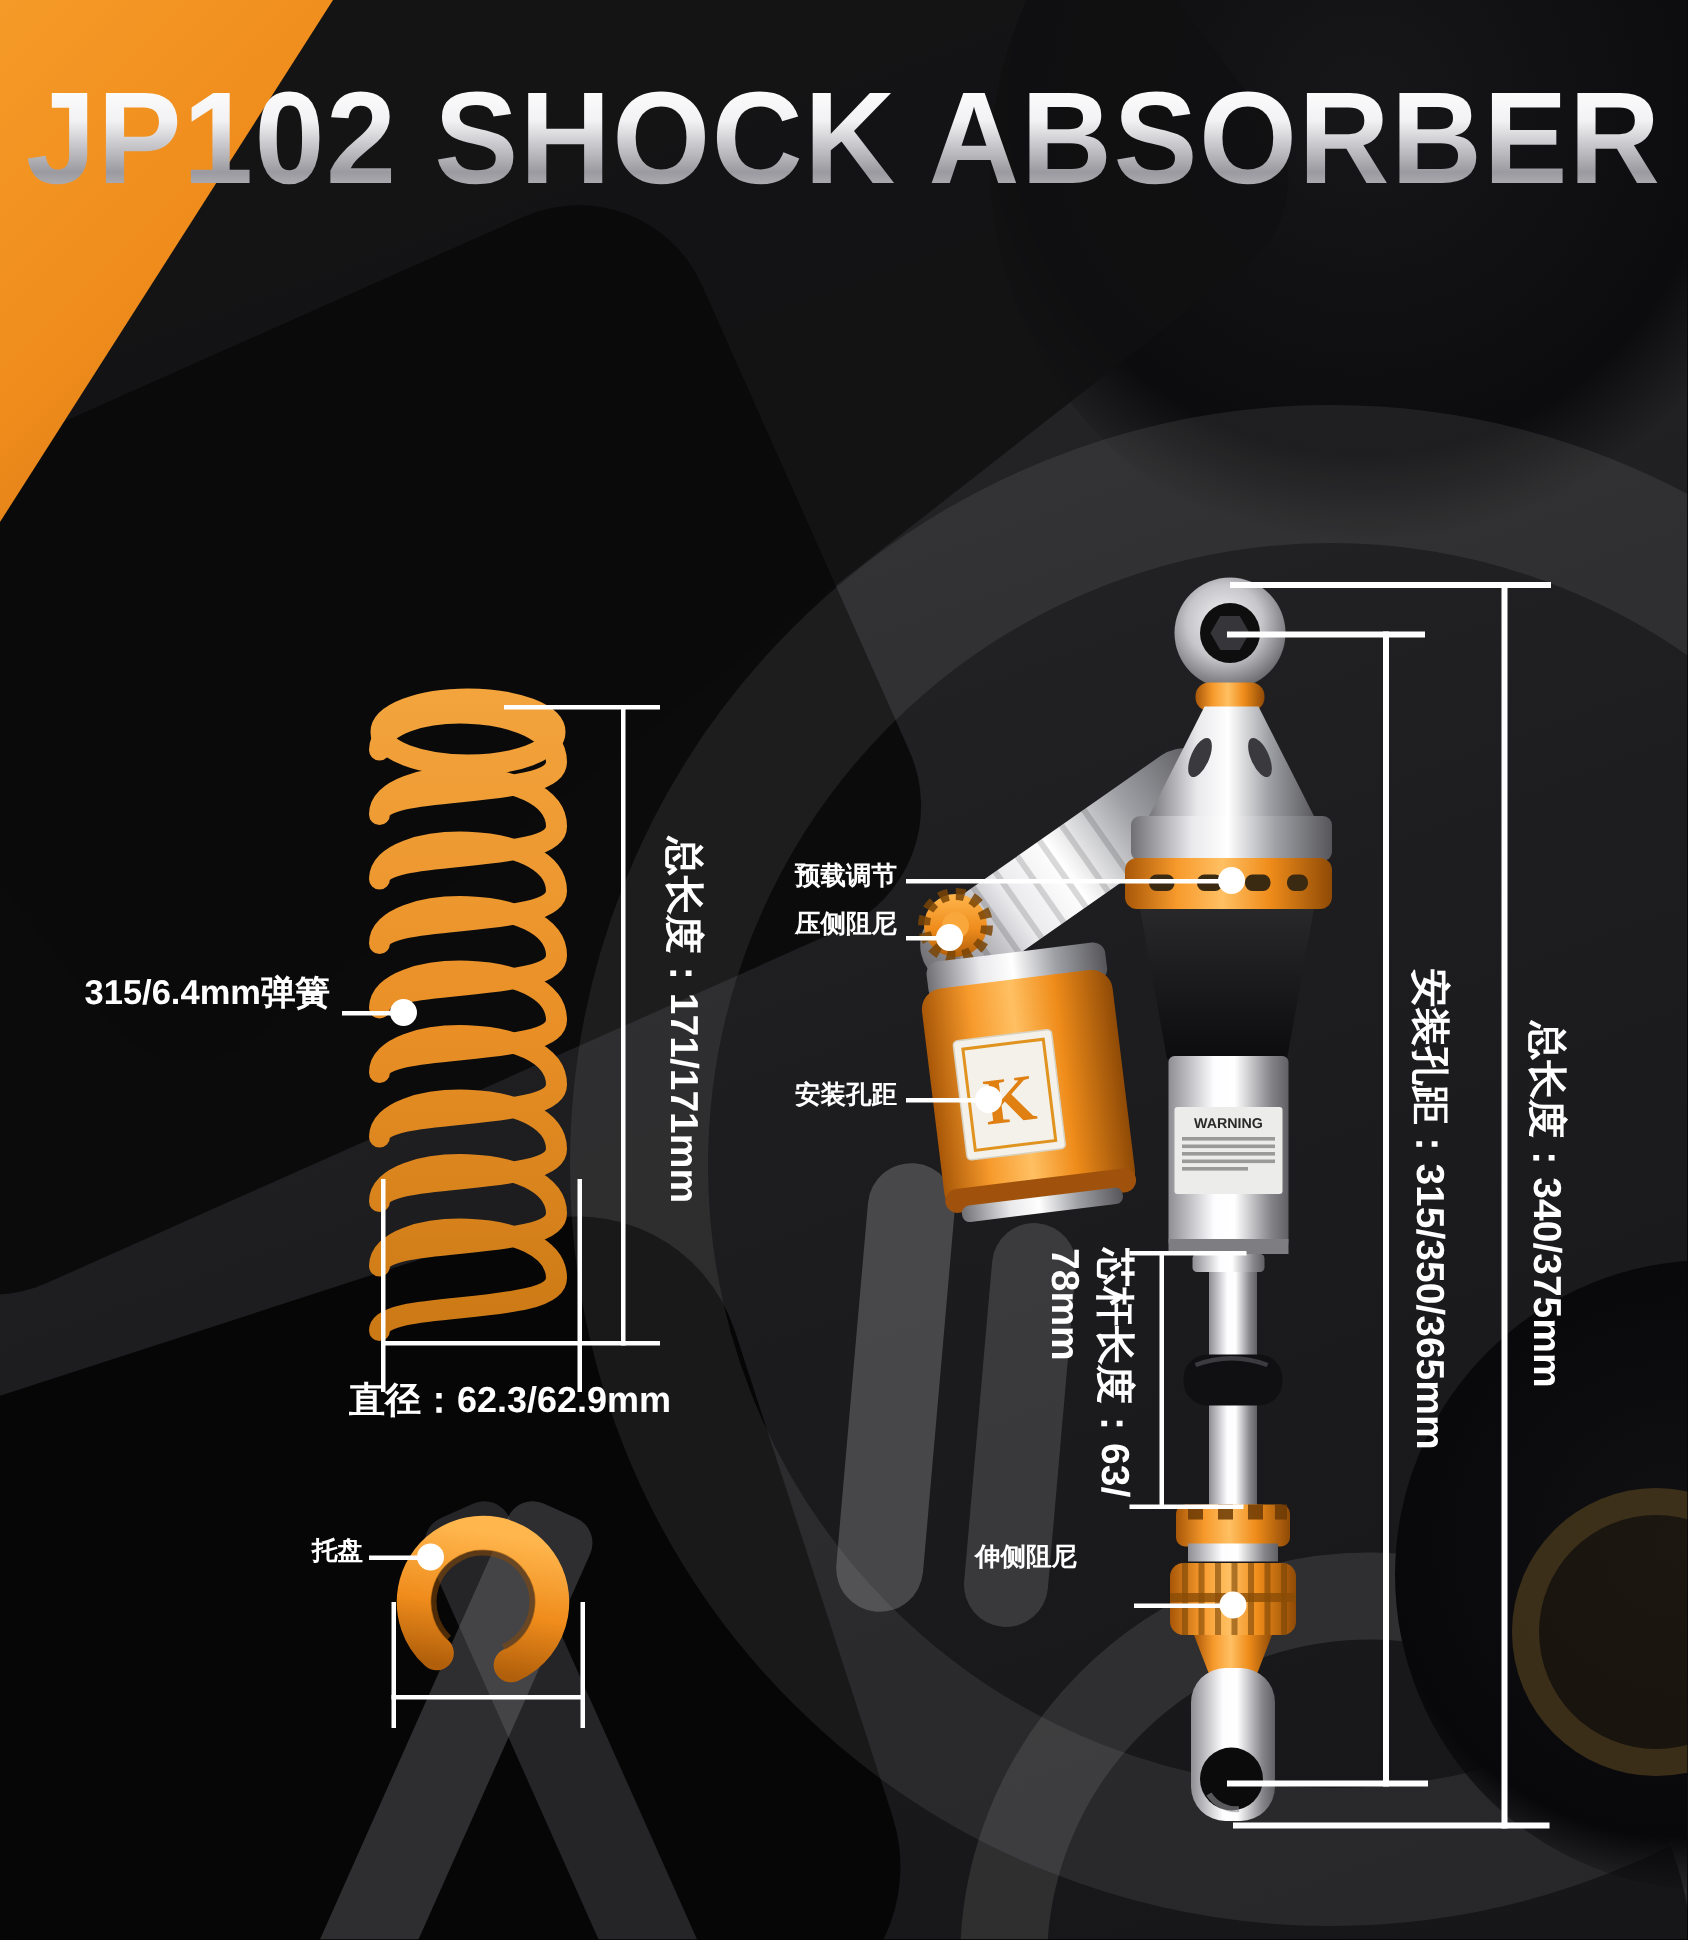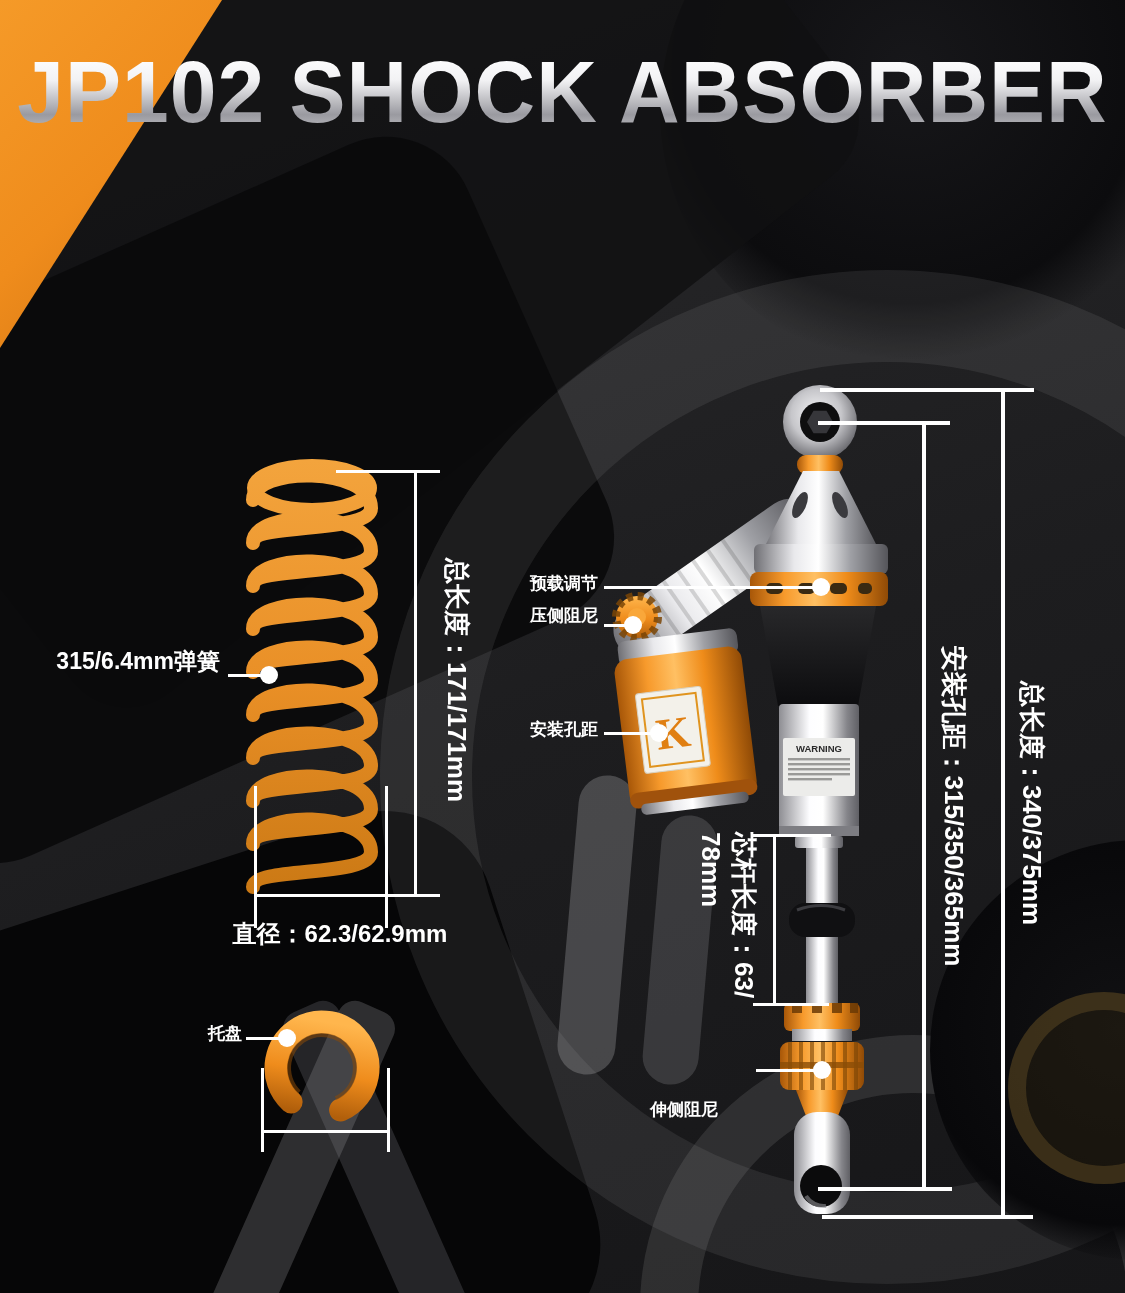--- a/index.html
+++ b/index.html
@@ -282,19 +282,19 @@
 
   <div class="lbl f23 ra" style="left:0;top:648px;width:220px;">315/6.4mm弹簧</div>
   <div class="vlbl" style="left:456px;top:680px;">总长度：171/171mm</div>
   <div class="lbl f30 ca" style="left:205px;top:920px;width:270px;">直径：62.3/62.9mm</div>
 
   <div class="lbl f26 ra" style="left:178px;top:1024px;width:64px;">托盘</div>
 
   <div class="lbl f26 ra" style="left:470px;top:574px;width:128px;">预载调节</div>
   <div class="lbl f26 ra" style="left:470px;top:606px;width:128px;">压侧阻尼</div>
   <div class="lbl f26 ra" style="left:470px;top:720px;width:128px;">安装孔距</div>
-  <div class="lbl f26" style="left:650px;top:1100px;width:110px;">伸侧阻尼</div>
+  <div class="lbl f26" style="left:650px;top:1028px;width:110px;">伸侧阻尼</div>
 
   <div class="vlbl-wrap" style="left:727px;top:921px;">芯杆长度：63/78mm</div>
   <div class="vlbl" style="left:953px;top:806px;">安装孔距：315/350/365mm</div>
   <div class="vlbl" style="left:1031px;top:803px;">总长度：340/375mm</div>
 
 </div>
 
 </body></html>

